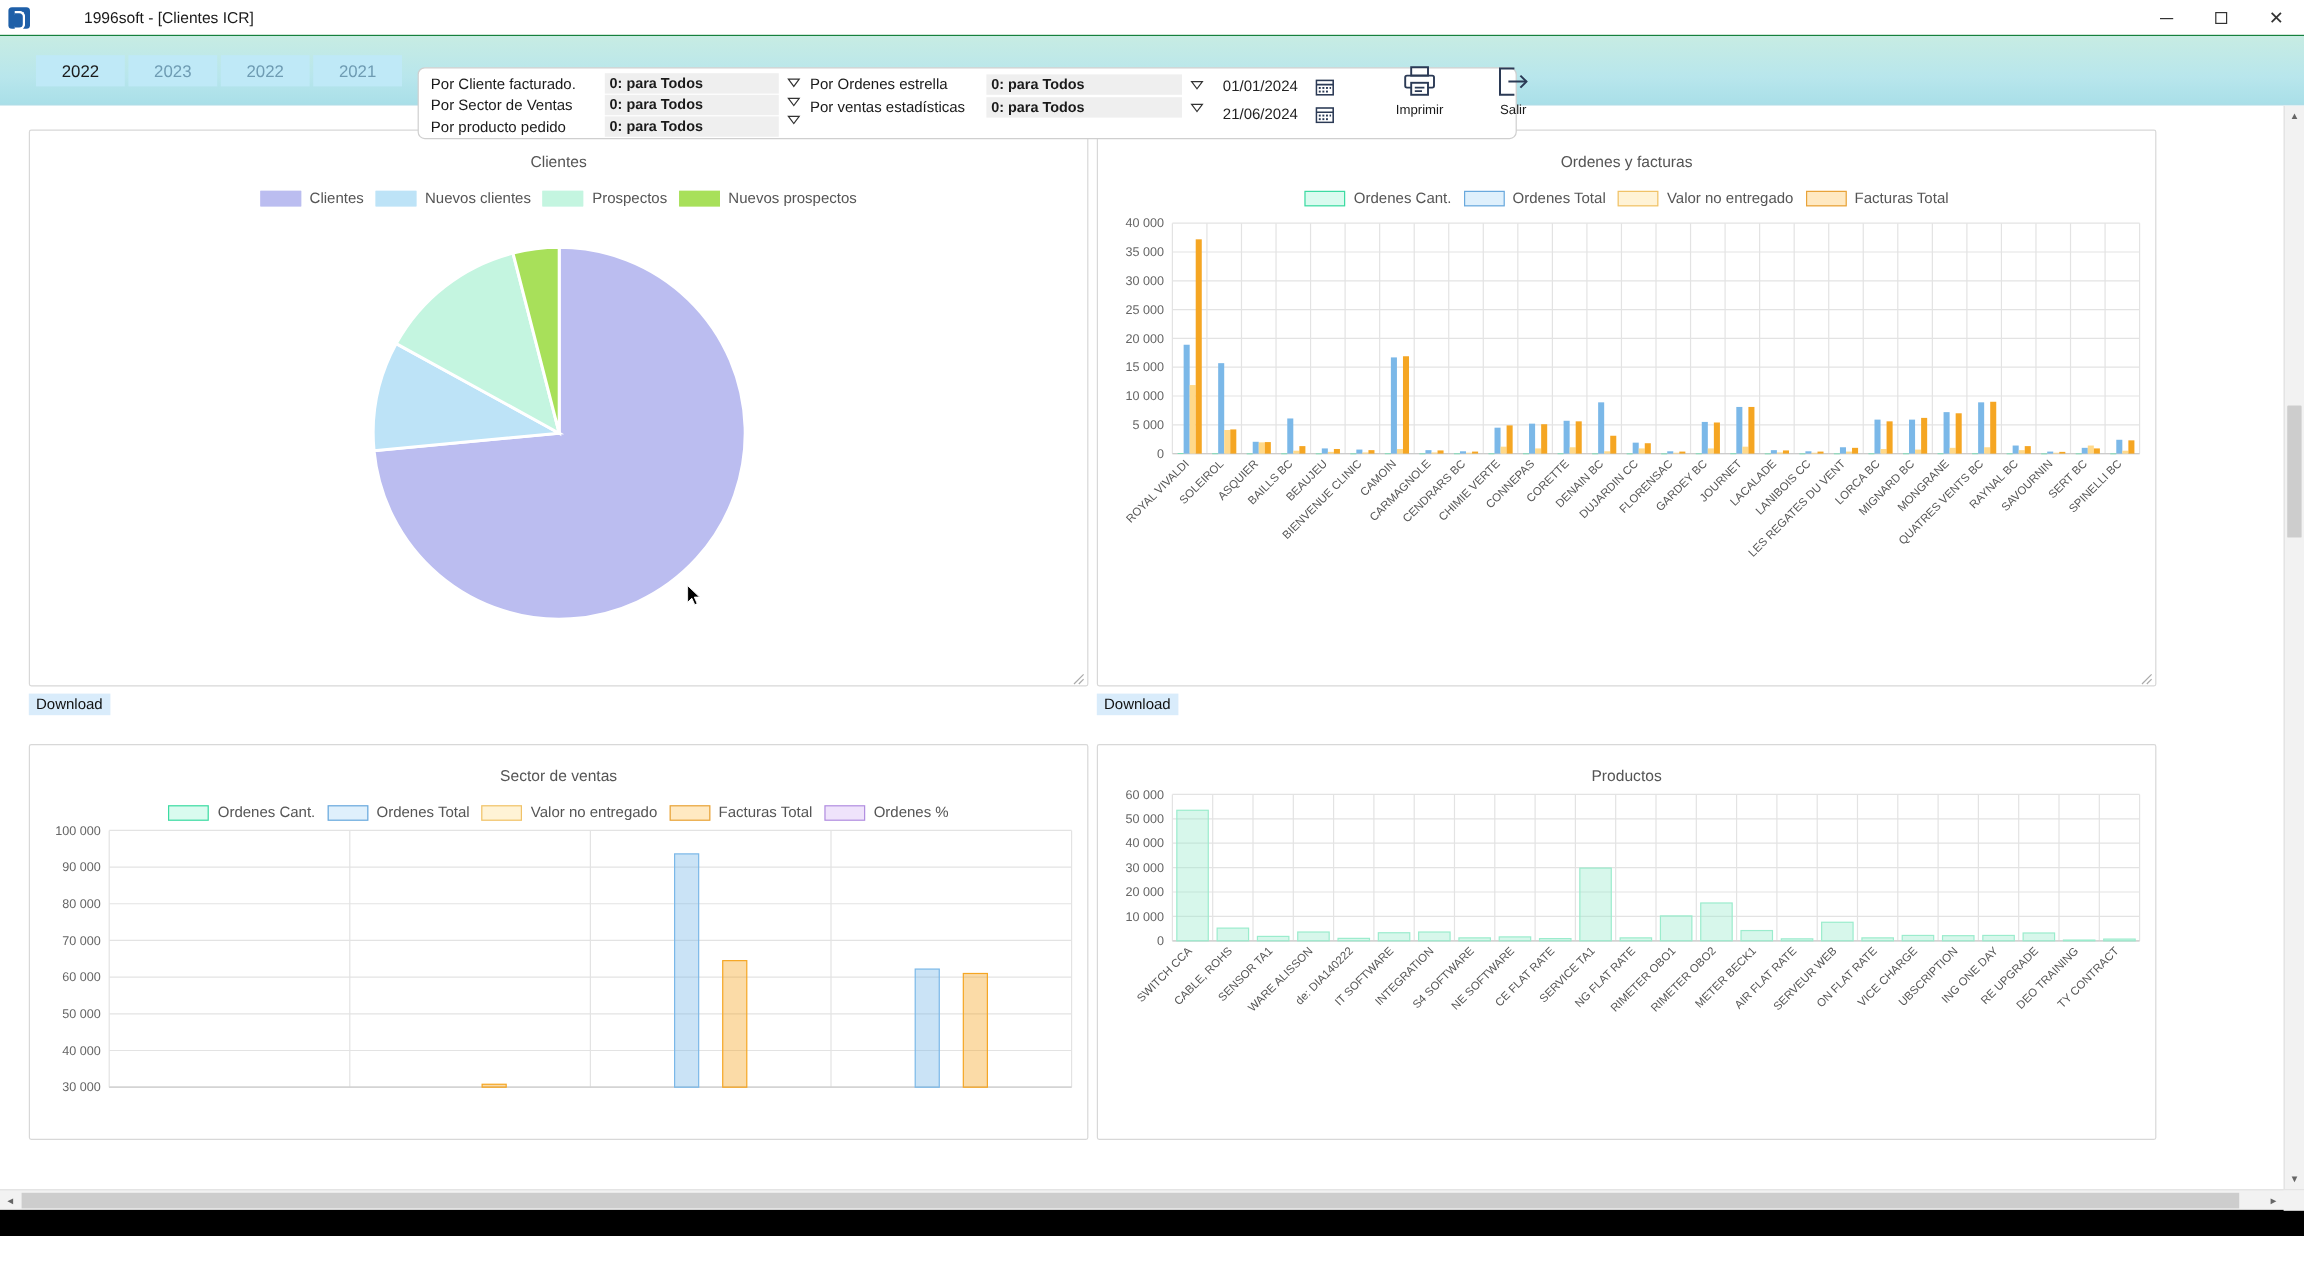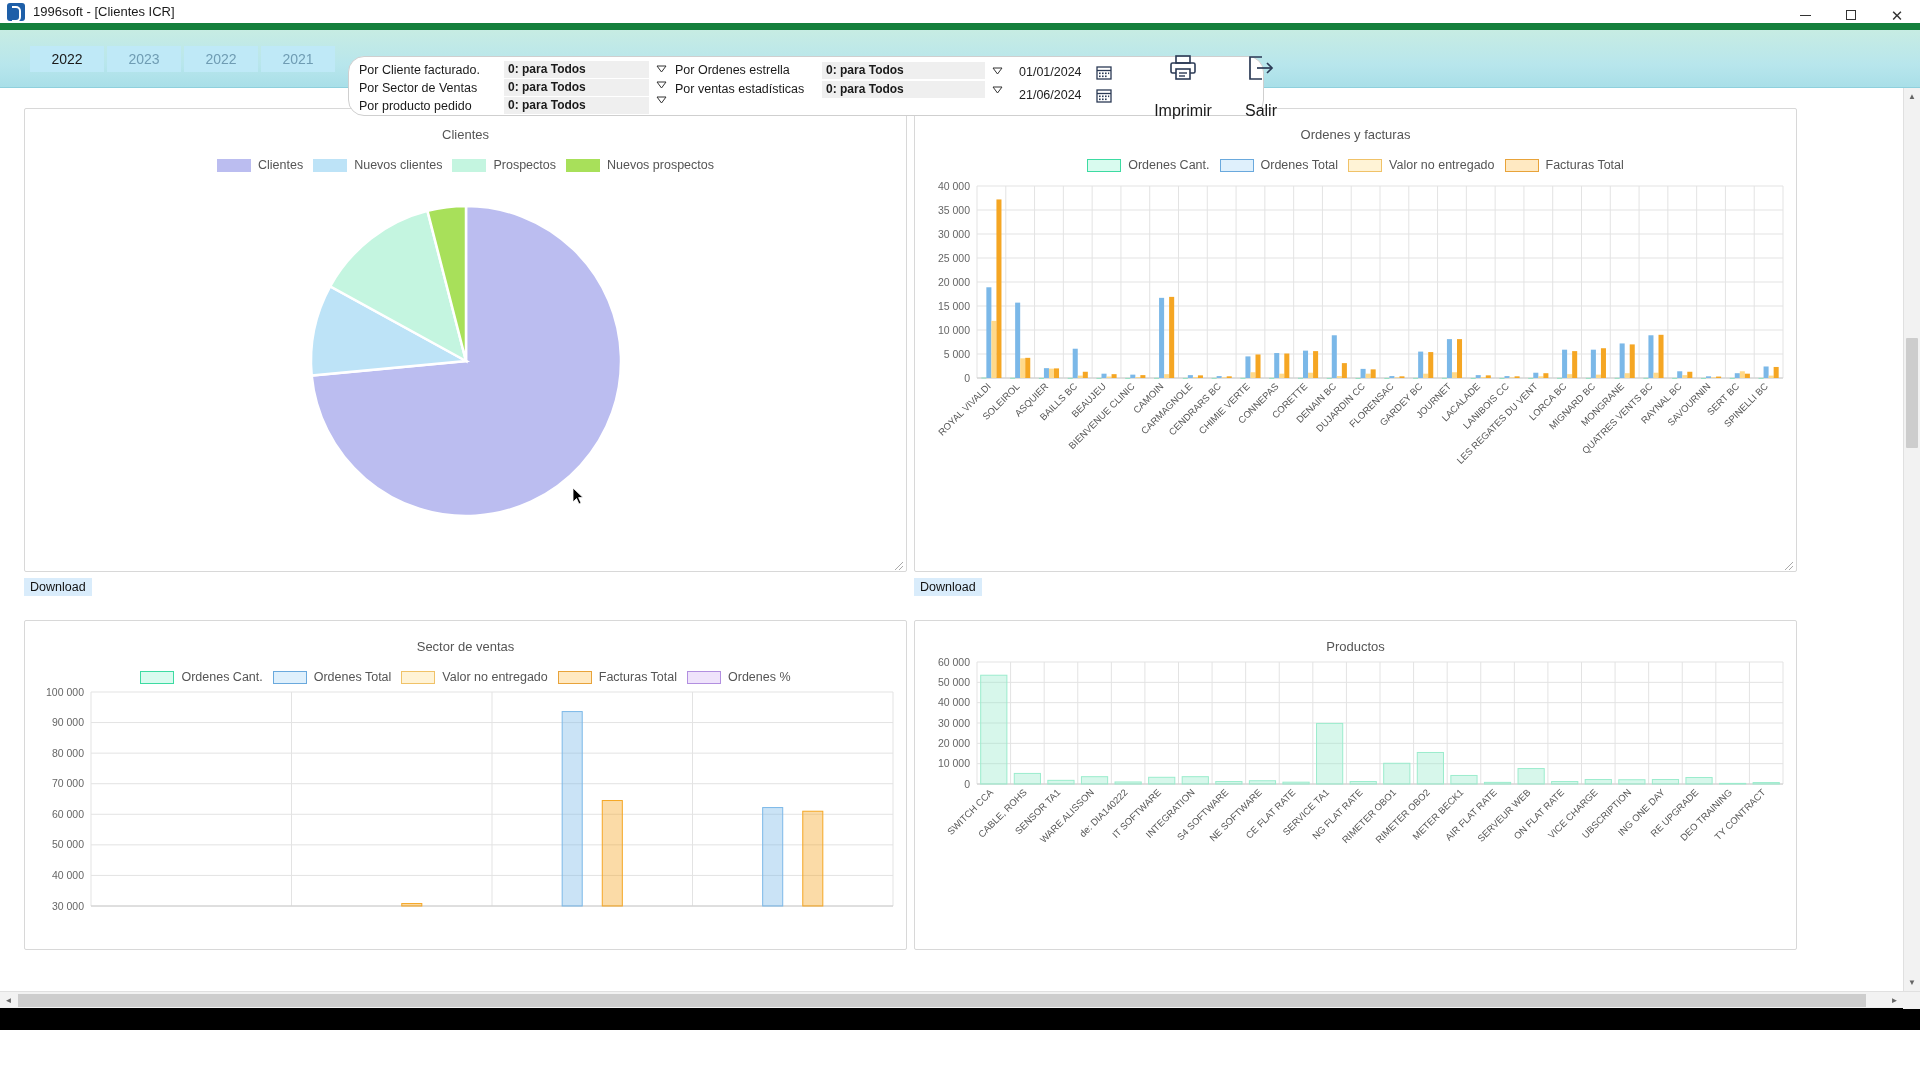--- a/index.html
+++ b/index.html
@@ -8,24 +8,25 @@
     font-family: "Liberation Sans", sans-serif;
     background: #ffffff;
     font-size: 13px;
     color: #222;
   }
 
   
   .titlebar {
     height: 30px;
     background: #ffffff;
-    border-bottom: 7px solid #15803d;
+    border-bottom: 1px solid #15803d;
     display: flex;
     align-items: center;
     position: relative;
+    gap: 37px;
   }
   .app-icon {
     width: 18px; height: 18px;
     margin-left: 7px; margin-right: 8px;
     background: #1e5fa8;
     border-radius: 3px;
     position: relative;
     flex: 0 0 auto;
   }
   .app-icon::after {
@@ -71,21 +72,21 @@
     cursor: pointer;
   }
   .year-btn.active { color: #1a1a1a; }
 
   .filters-panel {
     position: absolute;
     left: 348px; top: 26px;
     width: 916px; height: 60px;
     background: #ffffff;
     border: 1px solid #cfcfcf;
-    border-radius: 16px;
+    border-radius: 6px;
     display: flex;
     padding: 4px 6px 8px 10px;
     gap: 0;
     z-index: 5;
   }
   .filter-col { display: flex; flex-direction: column; gap: 1px; }
   .filter-row {
     display: flex; align-items: center; height: 18px;
     font-size: 12.5px; color: #1a1a1a;
   }
@@ -115,21 +116,21 @@
 
   .actions {
     position: absolute;
     left: 1155px; top: 24px;
     display: flex; gap: 22px; z-index: 6;
   }
   .action-btn {
     display: flex; flex-direction: column; align-items: center;
     cursor: pointer; width: 56px;
   }
-  .action-btn .lbl { font-size: 16px; color: #1a1a1a; margin-top: 17px; }
+  .action-btn .lbl { font-size: 11px; color: #1a1a1a; margin-top: 1px; }
 
   
   .content-wrap {
     position: relative;
     height: 903px;
     overflow: hidden;
     background: #ffffff;
   }
   .content {
     position: absolute;

